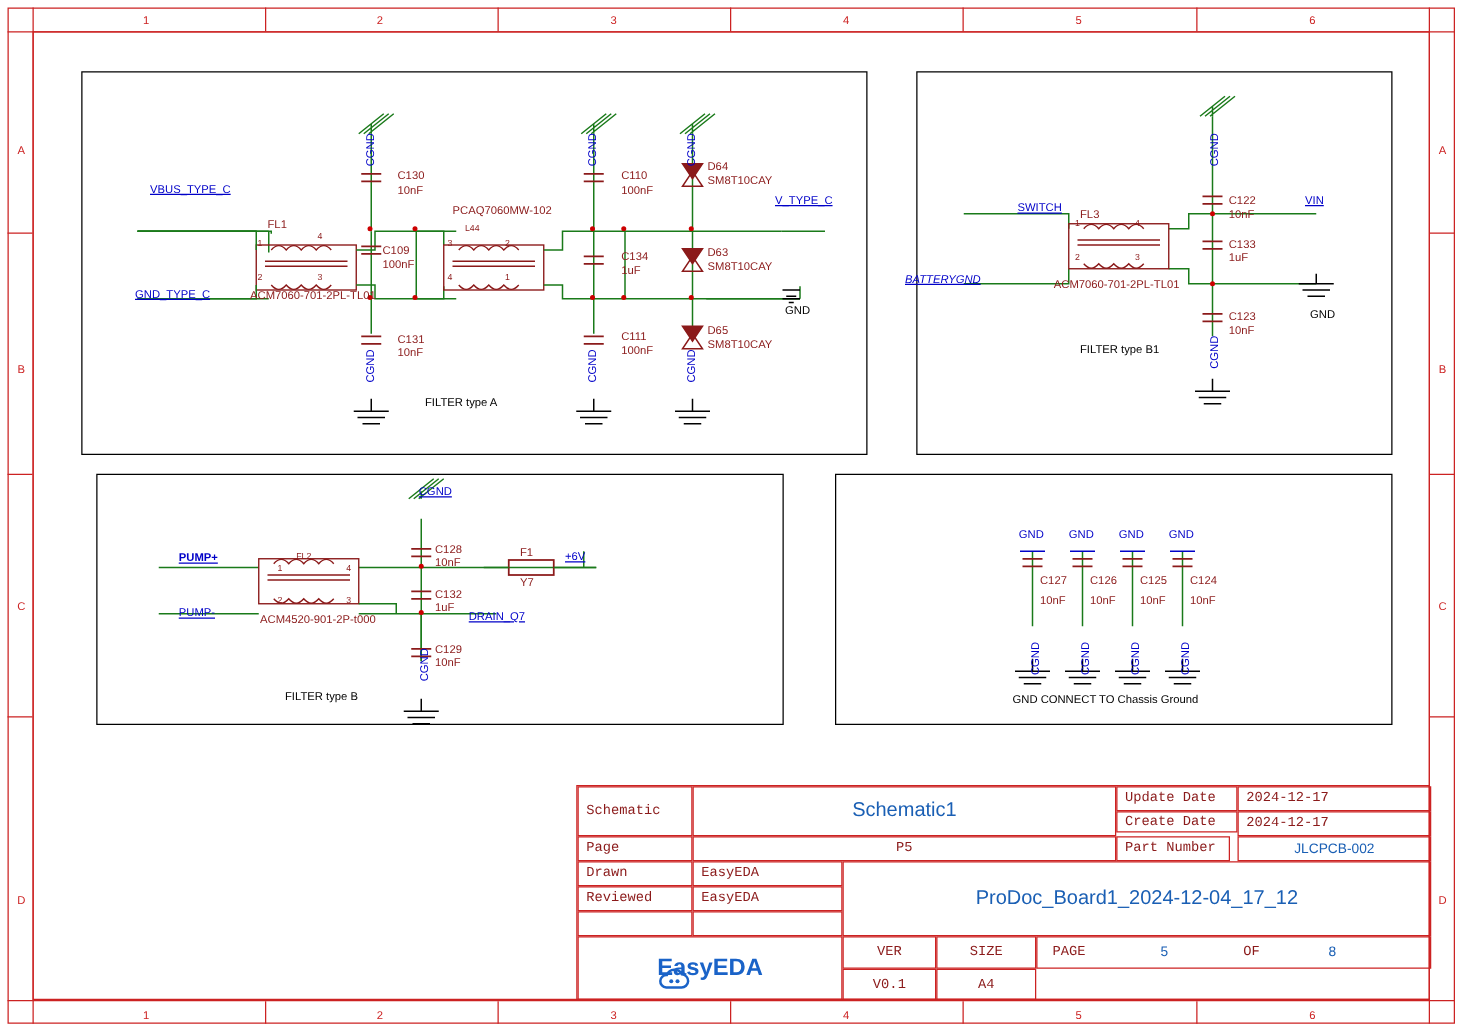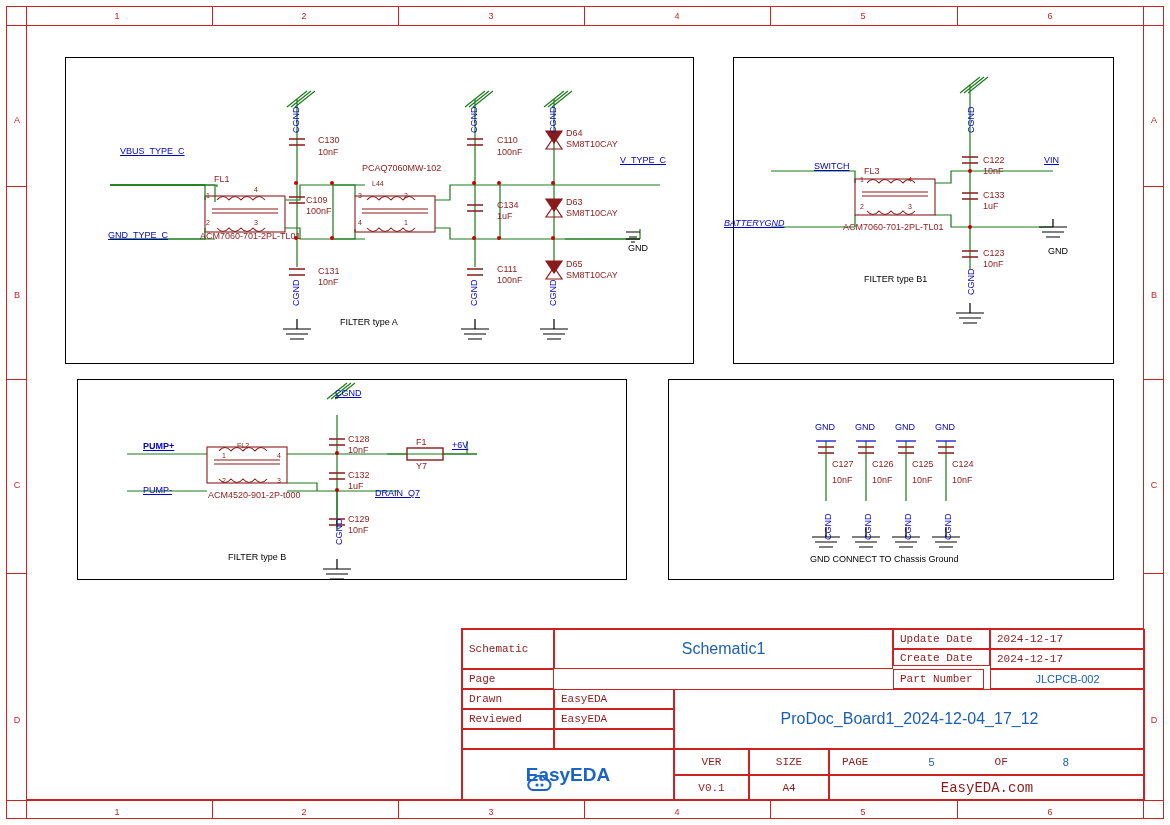--- a/index.html
+++ b/index.html
@@ -439,20 +439,23 @@
     <div class="tbcell" style="left:431px;top:20px;width:97px;height:17px;">
         <span class="tbtxt">Create Date</span>
       </div>
     <div class="tbcell" style="left:528px;top:20px;width:155px;height:20px;">
         <span class="tbtxt">2024-12-17</span>
       </div>
 
     <div class="tbcell" style="left:0;top:40px;width:92px;height:20px;">
         <span class="tbtxt">Page</span>
       </div>
+    <div class="tbcell" style="left:92px;top:40px;width:339px;height:20px;justify-content:center;">
+        <span class="tbtxt" style="padding:0">P5</span>
+      </div>
     <div class="tbcell" style="left:431px;top:40px;width:91px;height:20px;">
         <span class="tbtxt">Part Number</span>
       </div>
     <div class="tbcell" style="left:528px;top:40px;width:155px;height:20px;justify-content:center;">
         <span class="tbtxt tbblue" style="padding:0">JLCPCB-002</span>
       </div>
 
     <div class="tbcell" style="left:0;top:60px;width:92px;height:20px;">
         <span class="tbtxt">Drawn</span>
       </div>
@@ -494,18 +497,15 @@
         </svg>
       </span>
       <span class="logotxt">EasyEDA</span>
     </div>
     <div class="tbcell" style="left:212px;top:146px;width:75px;height:25px;justify-content:center;">
         <span class="tbtxt" style="padding:0">V0.1</span>
       </div>
     <div class="tbcell" style="left:287px;top:146px;width:80px;height:25px;justify-content:center;">
         <span class="tbtxt" style="padding:0">A4</span>
       </div>
-    <div class="tbcell" style="left:367px;top:146px;width:316px;height:25px;justify-content:center;">
-        <span class="tbtxt" style="padding:0;font-size:14px;">EasyEDA.com</span>
-      </div>
   </div>
 
 </div>
 
 </body></html>

